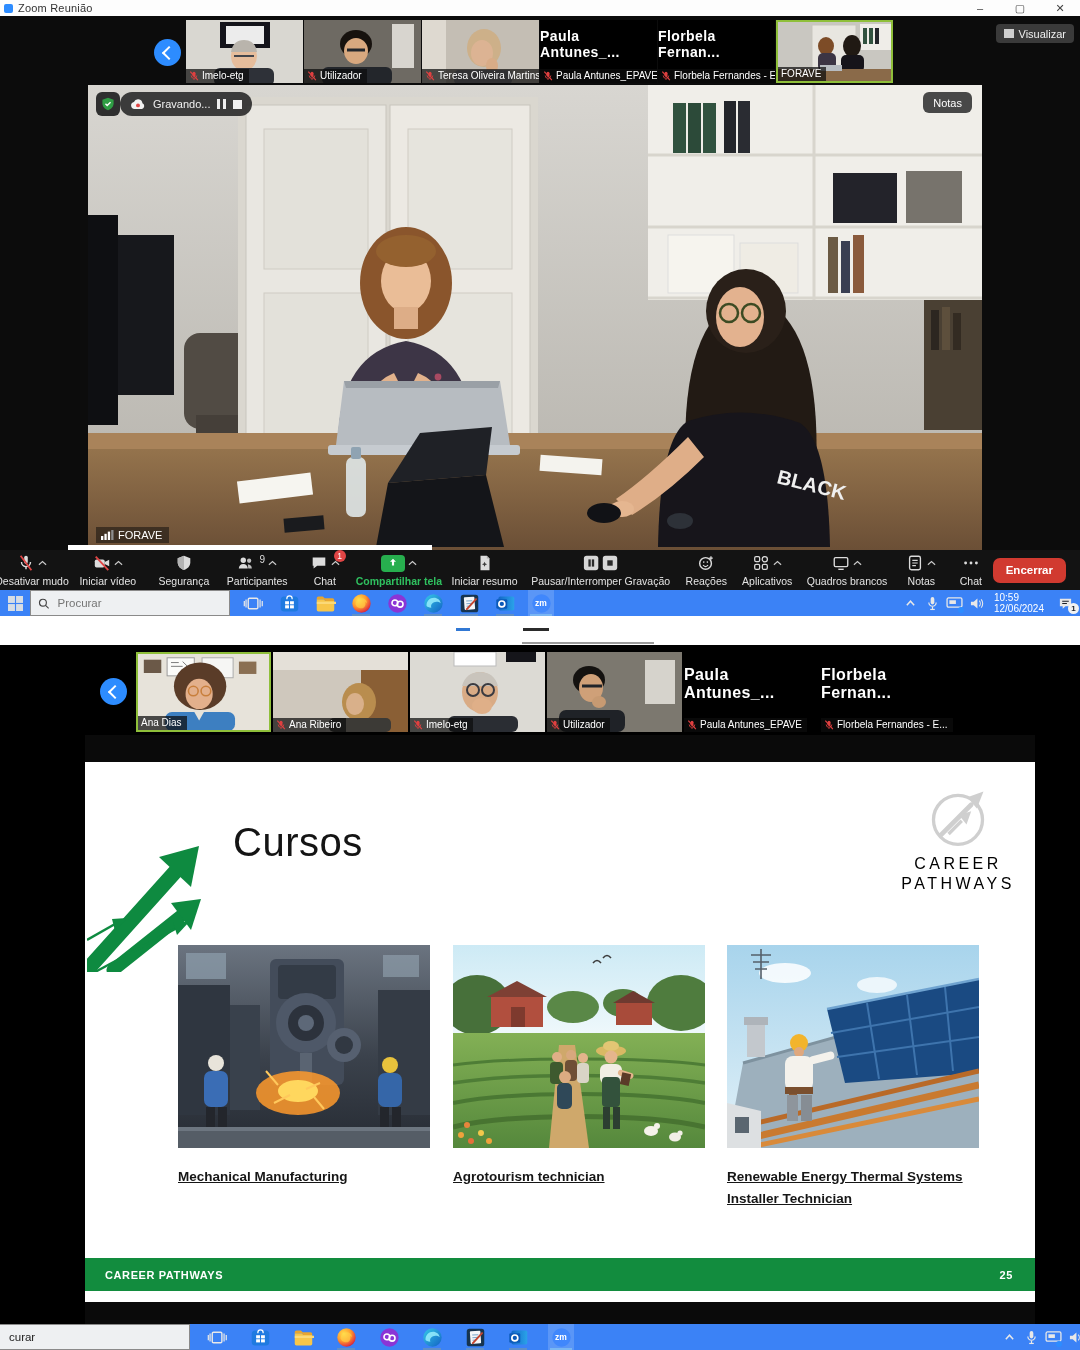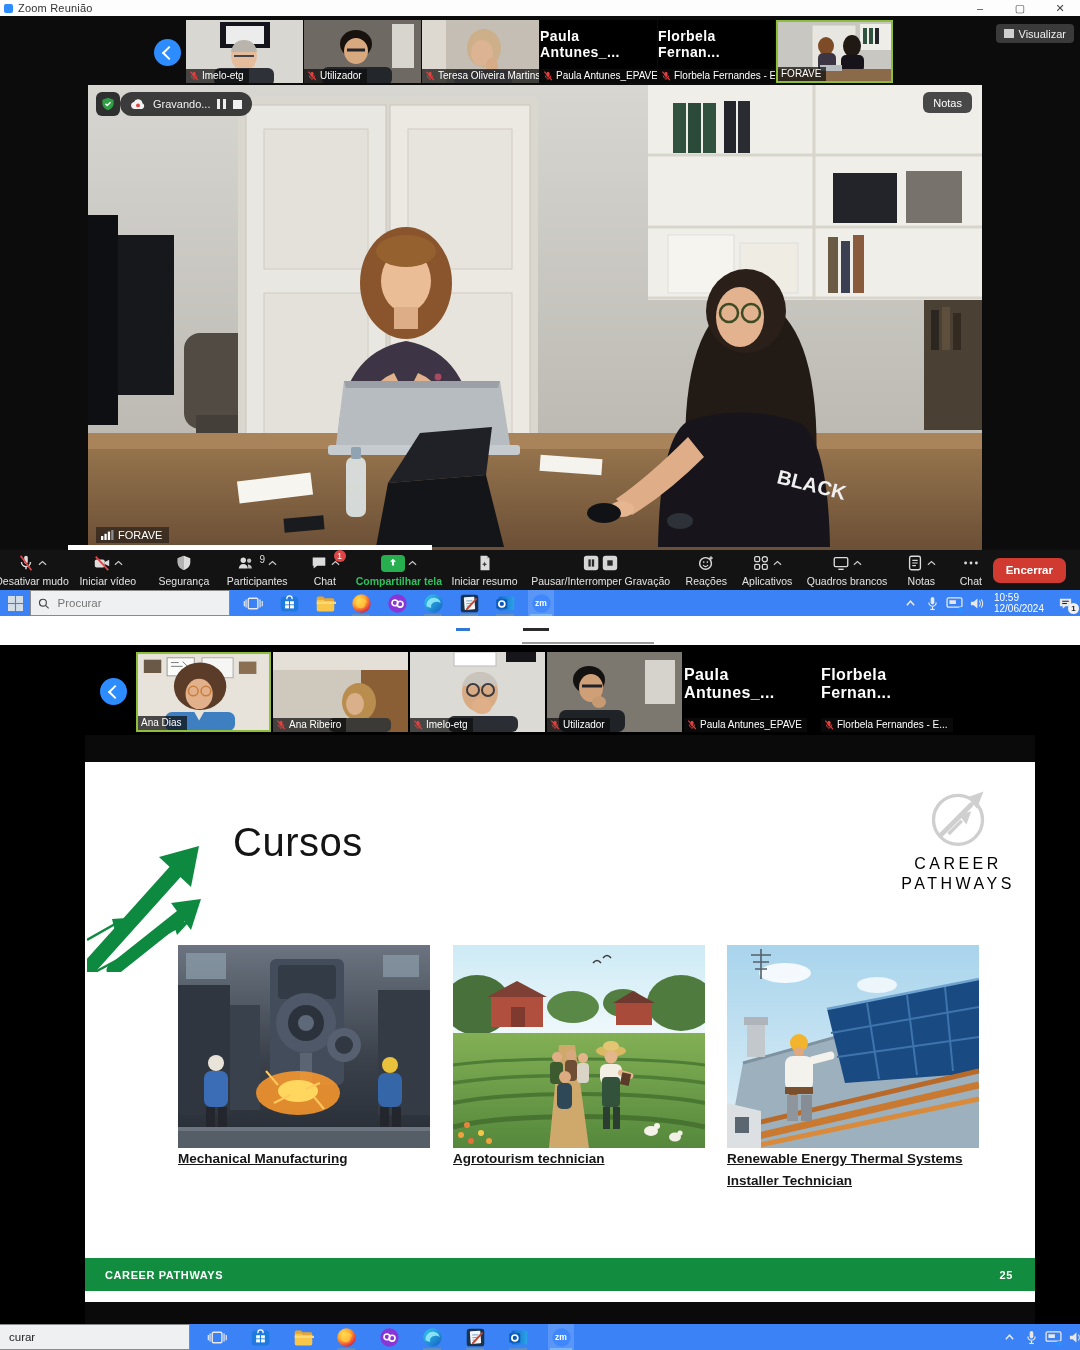--- a/index.html
+++ b/index.html
@@ -105,21 +105,21 @@
   
   #slidewrap{position:absolute;left:85px;top:90px;width:950px;height:589px;background:#0a0a0a;}
   #slide{position:absolute;left:0;top:27px;width:950px;height:540px;background:#fff;overflow:hidden;}
   .slide-title{position:absolute;left:148px;top:58px;font-size:40px;color:#141414;letter-spacing:.5px;}
   .arrowgfx{position:absolute;left:2px;top:58px;width:142px;height:152px;}
   .cplogo{position:absolute;left:808px;top:22px;width:130px;text-align:center;}
   .cplogo svg{width:76px;height:66px;}
   .cplogo .l1,.cplogo .l2{font-size:16px;letter-spacing:3.5px;color:#000000;line-height:20px;text-align:center;}
   .course{position:absolute;top:183px;width:252px;}
   .course svg.cimg{width:252px;height:203px;display:block;}
-  .course .cap{font-size:13.5px;font-weight:bold;text-decoration:underline;color:#161616;line-height:1.6;}
+  .course .cap{margin-top:18px;font-size:13.5px;font-weight:bold;text-decoration:underline;color:#161616;line-height:1.6;}
   #course1{left:93px;} #course2{left:368px;} #course3{left:642px;}
   .slide-footer{position:absolute;left:0;top:496px;width:950px;height:33px;background:#128c3e;color:#fff;
                 display:flex;align-items:center;font-size:11px;font-weight:bold;letter-spacing:.6px;}
   .slide-footer .brand{margin-left:20px;}
   .slide-footer .page{margin-left:auto;margin-right:22px;}
 </style>
 </head>
 <body>
 
 <svg width="0" height="0" style="position:absolute">

